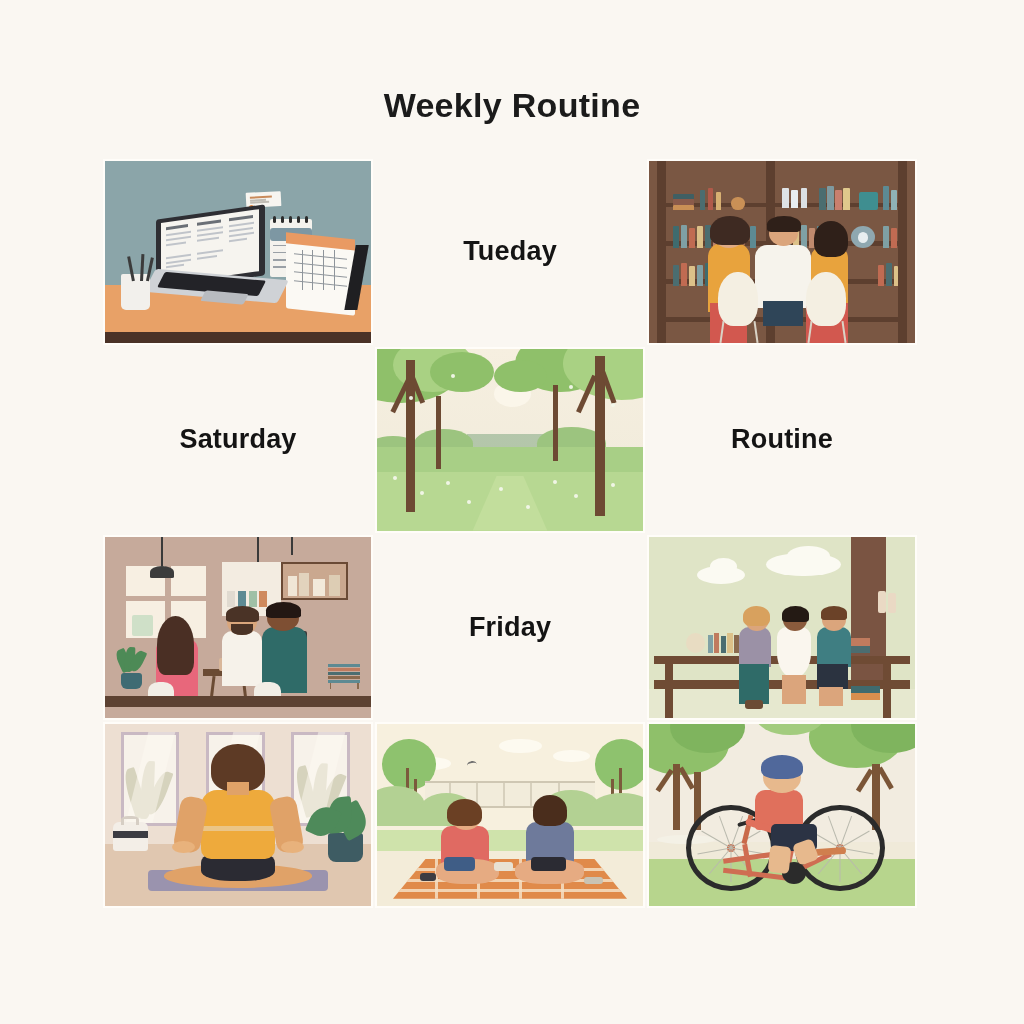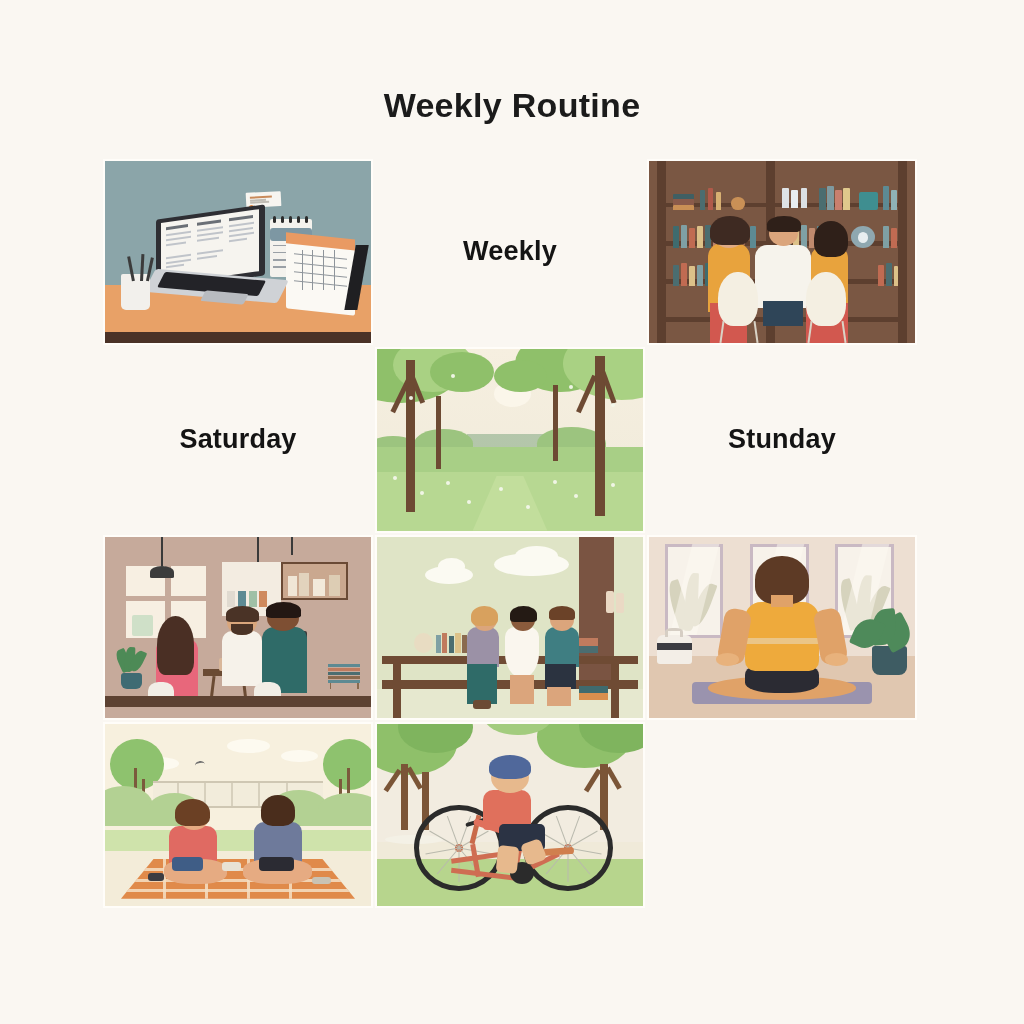--- a/index.html
+++ b/index.html
@@ -222,21 +222,21 @@
         <div class="pad"></div>
 
         <div class="cup"></div>
         <div class="pencil" style="left:10%;top:52%;height:14%;transform:rotate(-11deg);"></div>
         <div class="pencil" style="left:13%;top:51%;height:15%;transform:rotate(3deg);"></div>
         <div class="pencil" style="left:15.5%;top:53%;height:13%;transform:rotate(12deg);"></div>
       </div>
     </div>
 
     <div class="cell label">
-      <div class="day-label">Weekly</div>
+      <div class="day-label">Tueday</div>
     </div>
 
     <div class="cell pic">
       <div class="scene s-lib">
         <div class="case"></div>
         <div class="vdiv" style="left:3%;"></div>
         <div class="vdiv" style="left:44%;"></div>
         <div class="vdiv" style="left:93.5%;"></div>
         <div class="shelfrow" style="top:23%;"></div>
         <div class="shelfrow" style="top:44%;"></div>
@@ -361,21 +361,21 @@
         <div class="petal" style="left:74%;top:80%;"></div>
         <div class="petal" style="left:88%;top:74%;"></div>
         <div class="petal" style="left:12%;top:26%;"></div>
         <div class="petal" style="left:28%;top:14%;"></div>
         <div class="petal" style="left:72%;top:20%;"></div>
         <div class="petal" style="left:88%;top:30%;"></div>
       </div>
     </div>
 
     <div class="cell label">
-      <div class="day-label">Stunday</div>
+      <div class="day-label">Routine</div>
     </div>
 
     <div class="cell pic">
       <div class="scene s-cafe">
         <div class="wallc"></div>
         <div class="win"></div>
         <div class="mull" style="left:22.5%;top:16%;width:2.5%;height:40%;"></div>
         <div class="mull" style="left:8%;top:33%;width:30%;height:2.5%;"></div>
         <div class="r" style="left:10%;top:43%;width:8%;height:12%;background:#cfe0c8;border-radius:2px;"></div>
 
@@ -433,20 +433,23 @@
           <div class="r" style="left:0;top:40%;width:100%;height:12%;background:#4b6d70;"></div>
           <div class="r" style="left:0;top:56%;width:100%;height:8%;background:#8a6a4e;"></div>
           <div class="r" style="left:0;top:68%;width:100%;height:12%;background:#5d8a93;"></div>
           <div class="r" style="left:4%;top:80%;width:5%;height:20%;background:#8a6a4e;"></div>
           <div class="r" style="left:90%;top:80%;width:5%;height:20%;background:#8a6a4e;"></div>
         </div>
         <div class="floorline"></div>
       </div>
     </div>
 
+    <div class="cell label">
+      <div class="day-label">Friday</div>
+    </div>
 
     <div class="cell pic">
       <div class="scene s-bench">
         <div class="skyb"></div>
         <div class="cloud" style="left:18%;top:16%;width:18%;height:10%;"></div>
         <div class="cloud" style="left:23%;top:12%;width:10%;height:9%;"></div>
         <div class="cloud" style="left:44%;top:9%;width:28%;height:13%;"></div>
         <div class="cloud" style="left:52%;top:5%;width:16%;height:11%;"></div>
         <div class="pillar"></div>
         <div class="r" style="left:86%;top:30%;width:3%;height:12%;background:#ead9c4;border-radius:2px;"></div>

